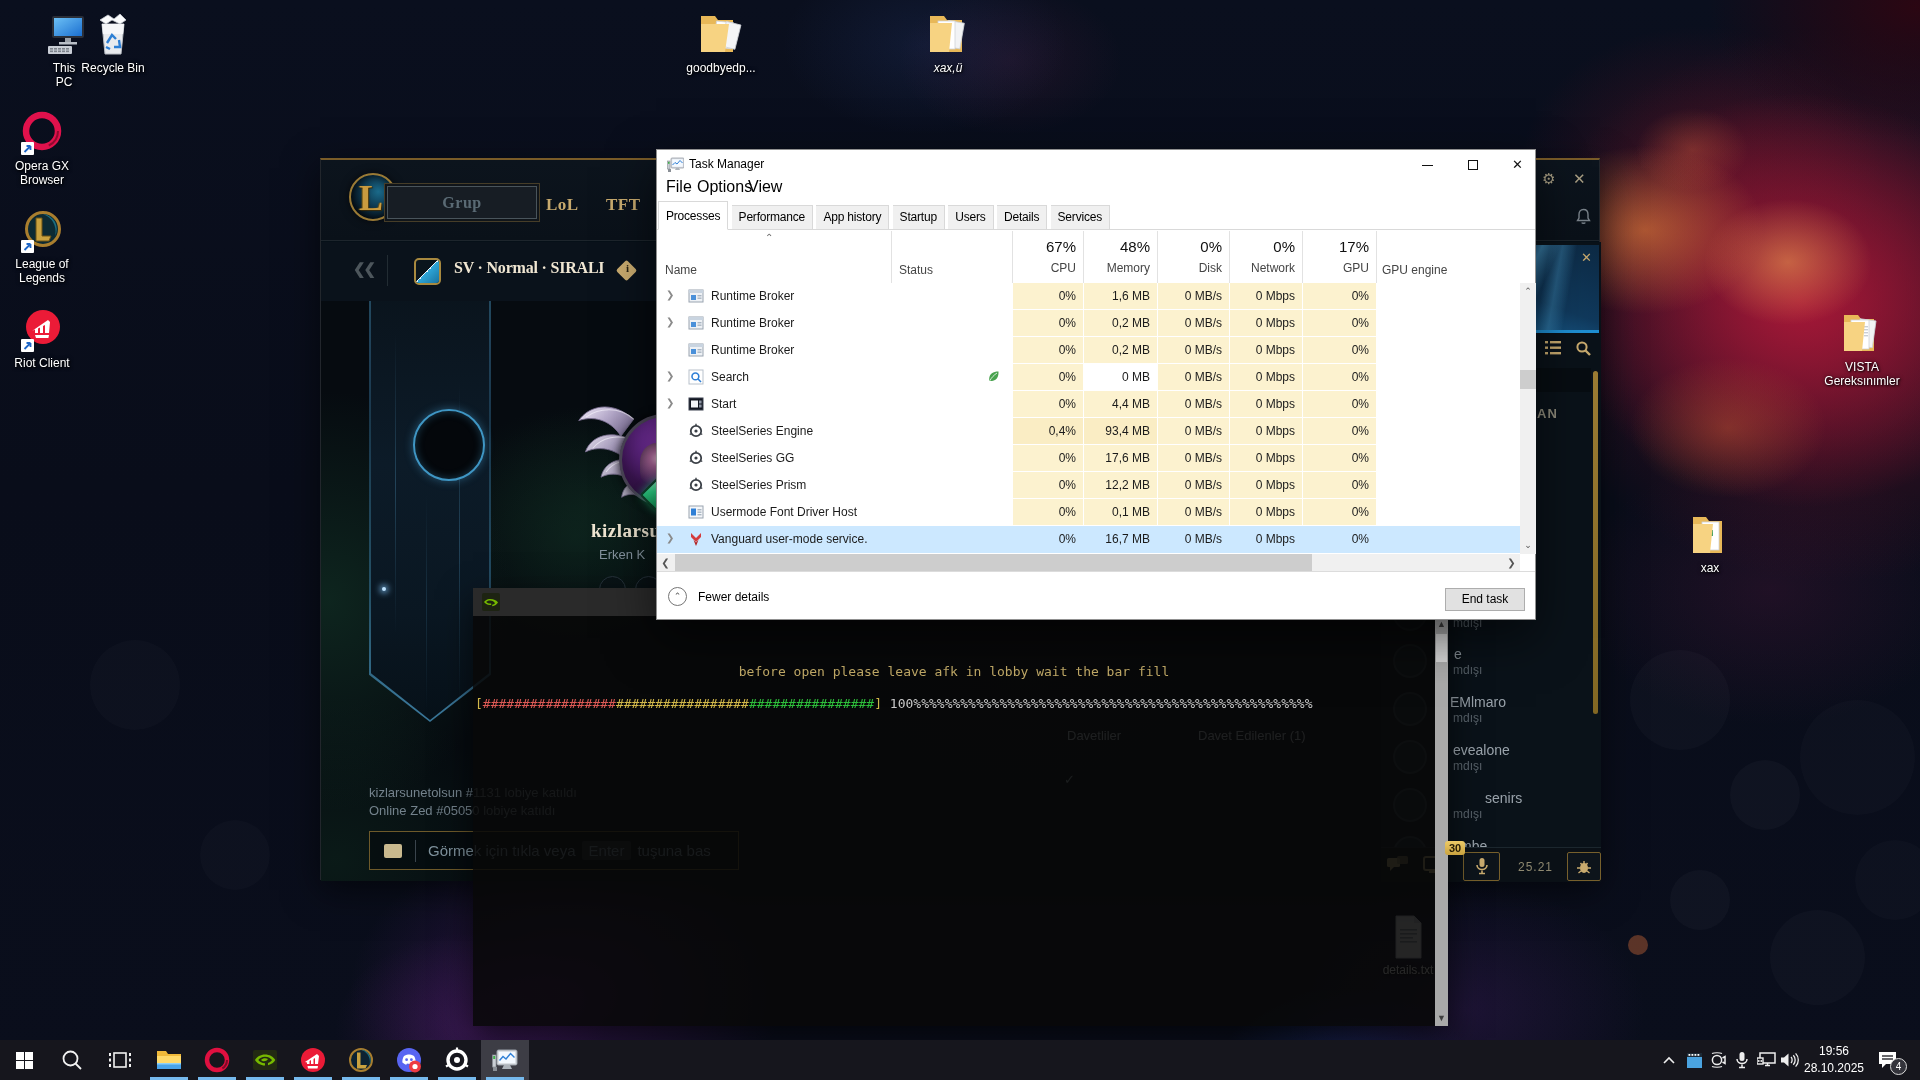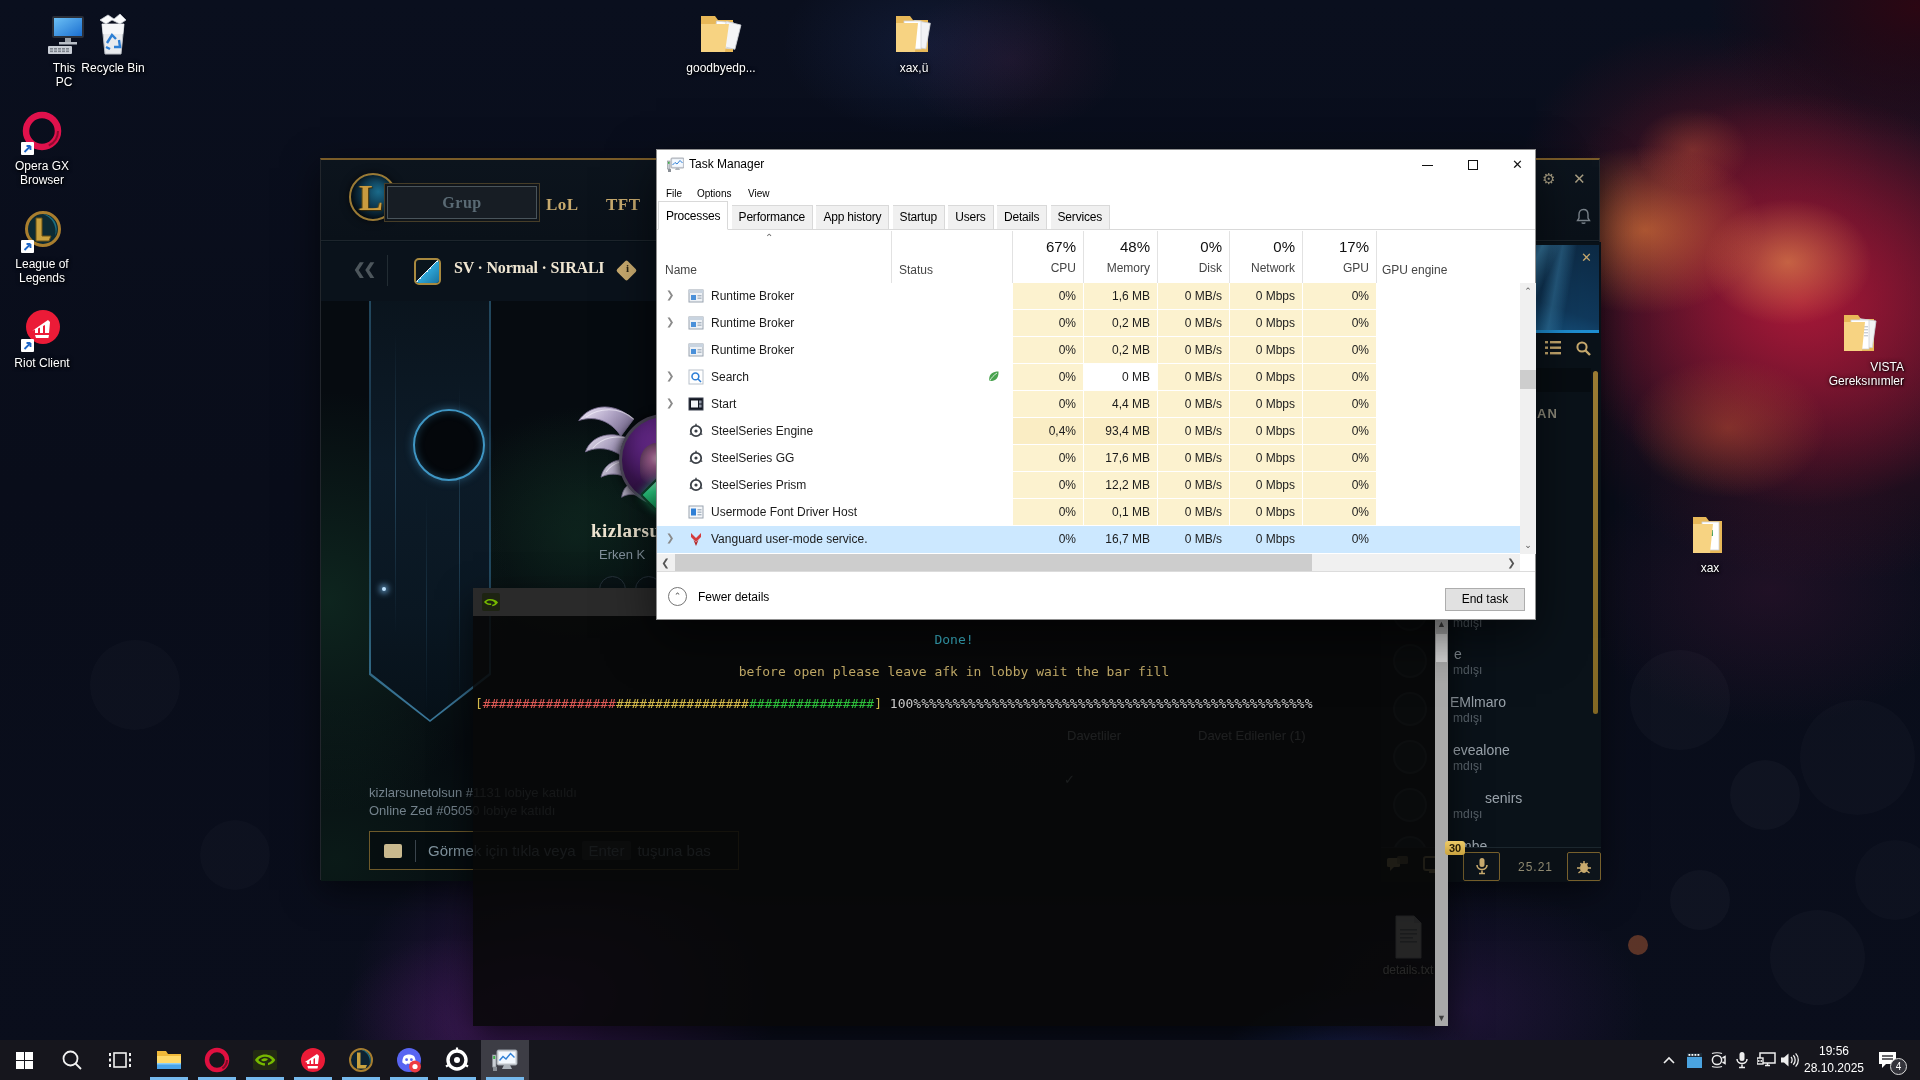--- a/index.html
+++ b/index.html
@@ -175,21 +175,21 @@
     text-align:center; line-height:16px; }
   .cscroll .th { position:absolute; left:1px; top:18px; width:11px; height:28px; background:#d6d6d6; }
 
   
   #tm { position:absolute; left:656px; top:149px; width:880px; height:471px; background:#fff;
     border:1px solid #909090; box-shadow:0 18px 46px rgba(0,0,0,.55); font-size:12px; color:#000; }
   #tm .ttl { position:absolute; left:0; top:0; width:100%; height:29px; background:#fff; }
   #tm .ttl .txt { position:absolute; left:32px; top:7px; font-size:12px; }
   #tm .winbtn { position:absolute; top:0; width:45px; height:29px; text-align:center; line-height:29px;
     color:#111; font-size:13px; }
-  #tm .menu { position:absolute; top:38px; font-size:10px; }
+  #tm .menu { position:absolute; top:28px; font-size:16px; }
   .tabs { position:absolute; left:0; top:51px; width:100%; height:29px; border-bottom:1px solid #d9d9d9; padding-left:1px; }
   .tab { position:relative; display:inline-block; height:25px; margin-top:4px; padding:4px 7px 0 7px;
     background:#f0f0f0; border:1px solid #d9d9d9; border-left-width:0; font-size:12px; vertical-align:bottom; letter-spacing:-.2px; }
   .tab.first { border-left-width:1px; }
   .tab.active { background:#fff; height:29px; margin-top:0; padding-top:7px; border-bottom:1px solid #fff; z-index:2; }
   
   .thead { position:absolute; left:0; top:81px; width:878px; height:52px; }
   .thead .hsep { position:absolute; top:0; width:1px; height:52px; background:#e2e2e2; }
   .thead .pct { position:absolute; top:7px; font-size:15px; color:#101010; text-align:right; }
   .thead .lab { position:absolute; top:30px; font-size:12px; color:#454545; text-align:right; }
@@ -340,34 +340,34 @@
         <circle cx="32" cy="28" r="3" fill="none" stroke="#8ea3b8" stroke-width="1.4"></circle>
         </g>
       <g transform="rotate(14 36 26)">
           <rect x="28" y="13" width="15" height="25" fill="#f4f5f7" stroke="#cfd2d8" stroke-width=".8"></rect>
         </g>
       <path d="M6 14 L34 14 L30 42 L6 42 Z" fill="#f7d382"></path>
     </svg>
     <div class="lbl">goodbyedp...</div>
   </div>
 
-  <div class="dicon" style="left:872px;top:10px;">
+  <div class="dicon" style="left:906px;top:10px;font-style:italic;">
     <svg width="52" height="48" viewBox="0 0 52 48">
       <path d="M8 6 L22 6 L25 10 L40 10 L40 42 L8 42 Z" fill="#e8b858"></path>
       <g transform="rotate(10 34 26)">
           <rect x="24" y="12" width="16" height="26" fill="#f2f3f5" stroke="#cfd2d8" stroke-width=".8"></rect>
         </g>
       <rect x="16" y="11" width="17" height="28" fill="#fff" stroke="#cfd2d8" stroke-width=".8"></rect>
       <rect x="22" y="17" width="5" height="6" fill="#5b8fd4"></rect>
       <path d="M8 13 L30 13 L27 42 L8 42 Z" fill="#f7d382"></path>
     </svg>
     <div class="lbl">xax,ü</div>
   </div>
 
-  <div class="dicon" style="left:1820px;top:311px;text-align:right;">
+  <div class="dicon" style="left:1820px;top:311px;">
     <svg width="48" height="46" viewBox="0 0 48 46">
       <path d="M6 4 L20 4 L23 8 L36 8 L36 40 L6 40 Z" fill="#e8b858"></path>
       <g transform="rotate(8 30 24)">
           <rect x="20" y="9" width="16" height="27" fill="#f2f3f5" stroke="#cfd2d8" stroke-width=".8"></rect>
         </g>
       <rect x="13" y="9" width="18" height="29" fill="#fff" stroke="#cfd2d8" stroke-width=".8"></rect>
       <rect x="16" y="15" width="9" height="13" fill="#2f8ae0"></rect>
       <g fill="#c9ced6">
           <rect x="26" y="15" width="4" height="1.4"></rect>
           <rect x="26" y="18" width="4" height="1.4"></rect>
@@ -564,21 +564,20 @@
   </div>
 
   <div id="console">
     <div class="ctitle">
       <svg style="position:absolute;left:9px;top:5px;" width="18" height="18" viewBox="0 0 18 18">
         <rect x="0" y="0" width="18" height="18" rx="2" fill="#1d2312"></rect>
         <path d="M8 6 C5 6 3 7.5 2 9 C3 10.5 5 12 8 12 C8.4 12 8.8 11.97 9.2 11.9 L9.2 10.4 C8.84 10.47 8.42 10.5 8 10.5 C6.3 10.5 4.9 9.8 4.2 9 C4.9 8.2 6.3 7.5 8 7.5 C10.5 7.5 12.2 8.9 13 10.2 C12.4 10.9 11.4 11.6 10.2 11.8 L10.2 13.3 C12.8 13 14.9 11.4 16 9.5 C14.7 7.4 11.8 6 8 6 Z" fill="#76b900"></path>
       </svg>
     </div>
     <div class="cbody">
-      <div class="cline c-done" style="top:16px;">Done!</div>
       <div class="cline c-info" style="top:48px;">before open please leave afk in lobby wait the bar fill</div>
       <div class="cline" style="top:80px;"><span class="c-y">[</span><span class="c-r">#################</span><span class="c-y">#################</span><span class="c-g">################</span><span class="c-y">]</span><span class="c-w"> 100%%%%%%%%%%%%%%%%%%%%%%%%%%%%%%%%%%%%%%%%%%%%%%%%%%%</span></div>
     </div>
     <div class="cscroll">
       <div class="ar" style="top:0;">▲</div>
       <div class="th"></div>
       <div class="ar" style="bottom:0;">▼</div>
     </div>
   </div>
 

